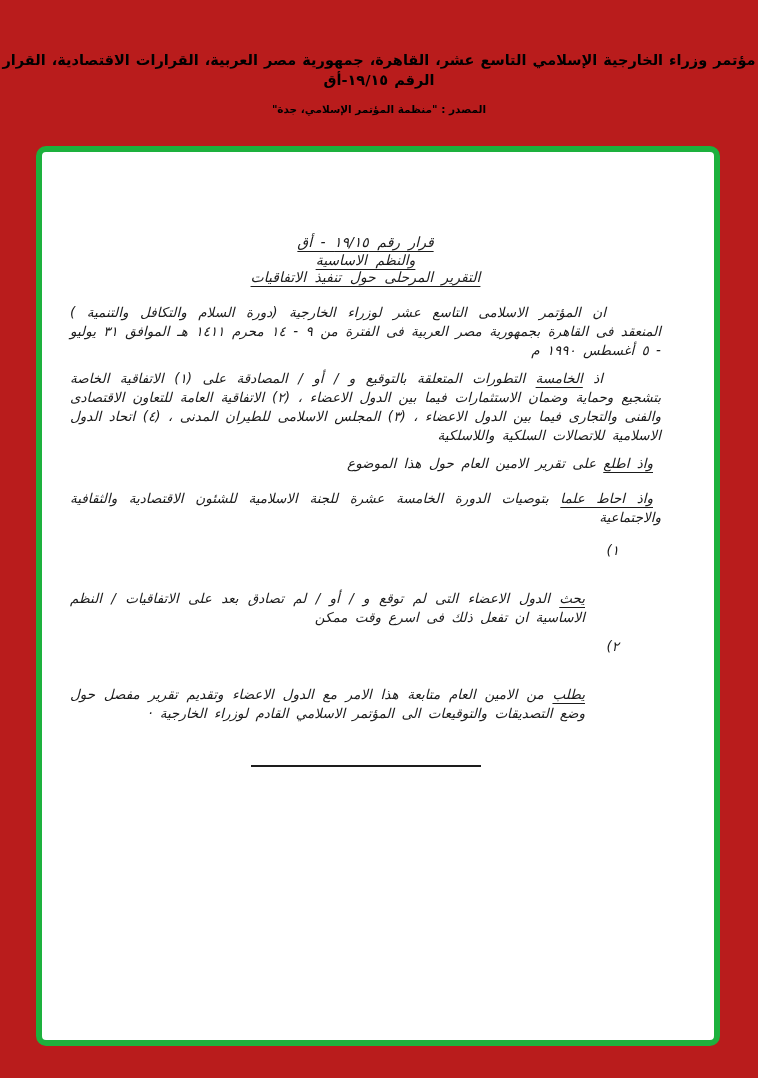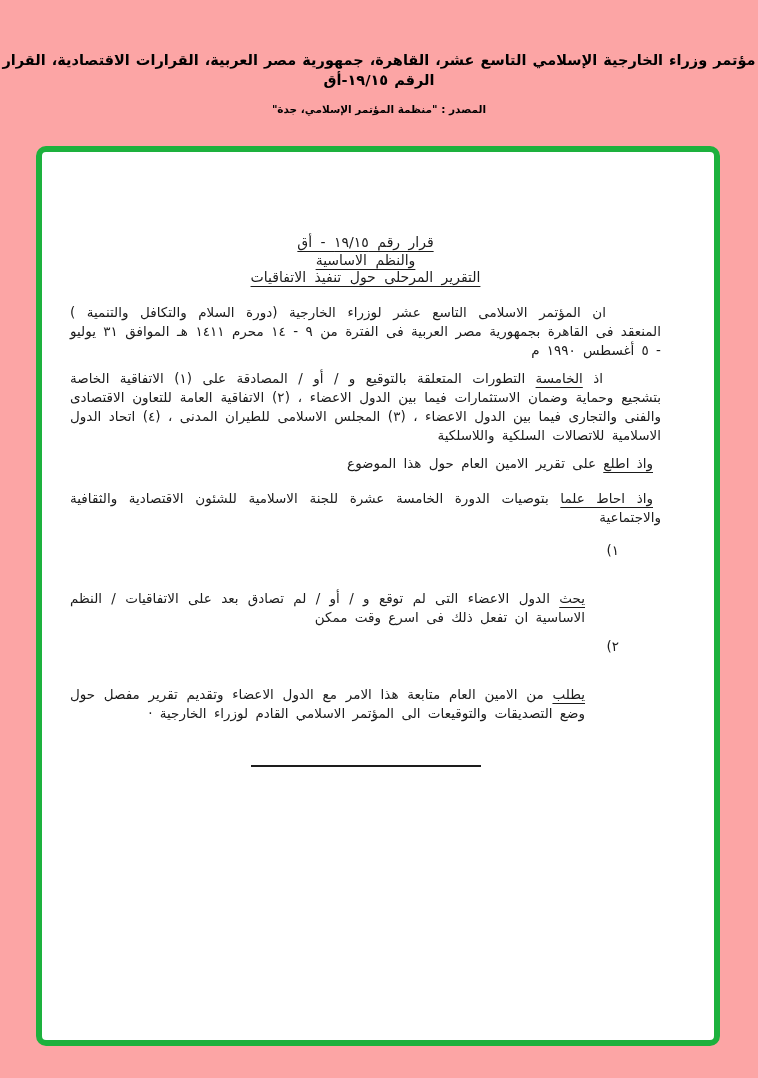--- a/index.html
+++ b/index.html
@@ -5,21 +5,21 @@
   html, body {
     margin: 0;
     padding: 0;
     background: #ffffff;
     font-family: "DejaVu Sans", sans-serif;
   }
   .page {
     position: relative;
     width: 758px;
     height: 1078px;
-    background: #fca5a5;
+    background: #b91c1c;
     overflow: hidden;
   }
 
   
   .header {
     position: absolute;
     top: 50px;
     left: 0;
     width: 100%;
     direction: rtl;
@@ -52,20 +52,21 @@
   }
   .doc-content {
     position: absolute;
     top: 0; left: 0; right: 0; bottom: 0;
     padding: 82px 53px 0 28px;
     direction: rtl;
     color: #1b1b1b;
     font-size: 13.5px;
     line-height: 19px;
     text-align: justify;
+    font-style: italic;
   }
 
   
   .title-block {
     text-align: center;
     font-size: 14px;
     line-height: 17.5px;
     margin-bottom: 16px;
     word-spacing: 4px;
   }

